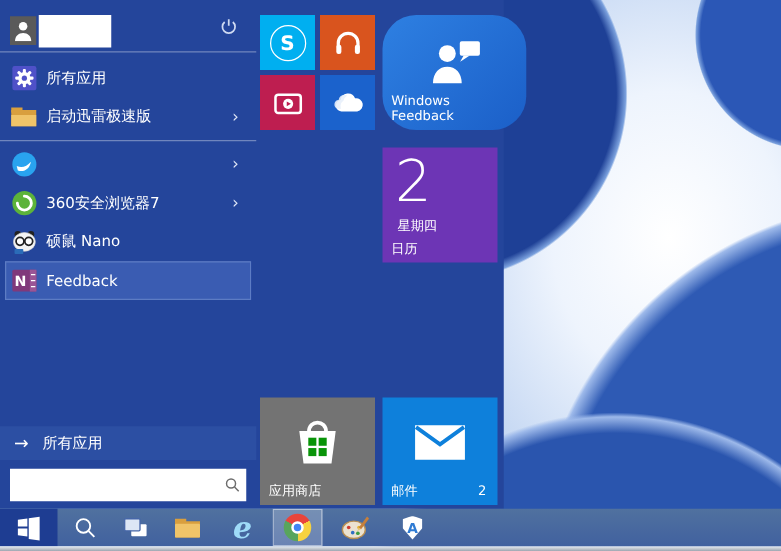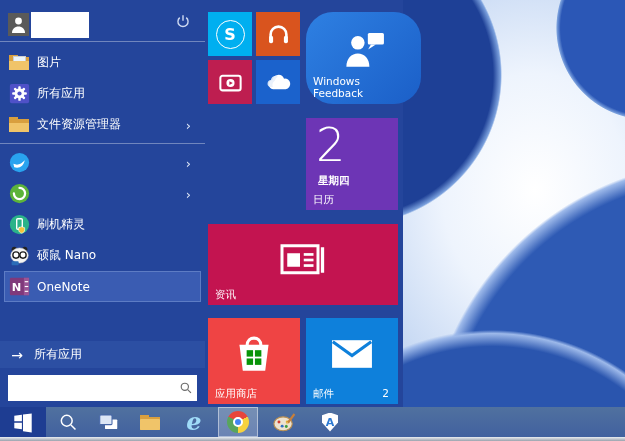--- a/index.html
+++ b/index.html
@@ -47,25 +47,25 @@
   .tile .center{position:absolute;left:0;top:0;right:0;bottom:0;display:flex;align-items:center;justify-content:center;}
   .t-skype{left:208px;top:12px;width:44px;height:44px;background:#00aff0;}
   .t-music{left:256px;top:12px;width:44px;height:44px;background:#d9541e;}
   .t-feedback{left:306px;top:12px;width:115px;height:92px;background:linear-gradient(135deg,#2e80e2,#1b5fc8);border-radius:27px;}
   .t-feedback .center{bottom:18px;}
   .t-video{left:208px;top:60px;width:44px;height:44px;background:#be1e50;}
   .t-onedrive{left:256px;top:60px;width:44px;height:44px;background:#1b62cc;}
   .t-people{left:208px;top:118px;width:92px;height:92px;background:#d9541e;}
   .t-calendar{left:306px;top:118px;width:92px;height:92px;background:#6d35b5;}
   .t-news{left:208px;top:224px;width:190px;height:81px;background:#c31450;}
-  .t-store{left:208px;top:318px;width:92px;height:86px;background:#ef4444;}
+  .t-store{left:208px;top:318px;width:92px;height:86px;background:#737373;}
   .t-mail{left:306px;top:318px;width:92px;height:86px;background:#0e80db;}
   .skype-ring{width:27px;height:27px;border:1.6px solid #fff;border-radius:50%;display:flex;align-items:center;justify-content:center;font-size:16px;font-weight:bold;color:#fff;}
   .cal-date{position:absolute;left:10px;top:2px;font-size:46px;font-weight:200;line-height:1.1;}
-  .cal-week{position:absolute;left:12px;top:56px;font-size:10.5px;font-weight:bold;}
+  .cal-week{position:absolute;left:12px;top:56px;font-size:10.5px;}
   .badge{position:absolute;right:9px;bottom:5px;font-size:10.5px;}
   .shield-css{position:relative;width:16px;height:19px;background:#fff;clip-path:polygon(50% 0,100% 15%,100% 52%,50% 100%,0 52%,0 15%);display:flex;align-items:center;justify-content:center;}
   .shield-css span{color:#2f7bd3;font-size:11px;font-weight:bold;}
   
   .taskbar{position:absolute;left:0;top:407px;width:625px;height:30px;background:linear-gradient(#50719f,#41619f);}
   .tb-edge{position:absolute;left:0;top:437px;width:625px;height:4px;background:linear-gradient(#e9edf2,#9aa2ad);}
   .tb-btn{position:absolute;top:0;height:30px;display:flex;align-items:center;justify-content:center;cursor:pointer;}
   .tb-start{left:0;width:46px;background:#1e3d92;}
   .tb-active{background:rgba(255,255,255,0.22);box-shadow:inset 0 0 0 1px rgba(255,255,255,0.45);}
   .chrome-ball{position:relative;width:22px;height:22px;border-radius:50%;background:conic-gradient(from -60deg,#e8453c 0 120deg,#f7d23e 120deg 240deg,#58a55c 240deg 360deg);}
@@ -93,33 +93,20 @@
             <path d="M16.9 5.4a7.6 7.6 0 1 1-9.8 0" fill="none" stroke="#cfdaf2" stroke-width="2.1"></path>
             <line x1="12" y1="2" x2="12" y2="10" stroke="#cfdaf2" stroke-width="2.1"></line>
           </svg>
         </div>
       </div>
       <div class="hdr-divider"></div>
 
       <div class="menu-items">
 
 
-        <div class="mi">
-          <span class="ic">
-            <span class="folder">
-                <span class="back"></span>
-                <span class="tab"></span>
-                <span class="pic">
-                  <i></i>
-                </span>
-                <span class="front"></span>
-              </span>
-          </span>
-          <span class="lbl">图片</span>
-        </div>
 
         <div class="mi">
           <span class="ic">
             <svg width="21" height="21" viewBox="0 0 24 24">
               <rect x="1" y="1" width="22" height="22" rx="2" fill="#4f51c8"></rect>
               <g fill="#fff">
                 <rect x="10.6" y="3.6" width="2.8" height="16.8" rx="1"></rect>
                 <rect x="10.6" y="3.6" width="2.8" height="16.8" rx="1" transform="rotate(45 12 12)"></rect>
                 <rect x="10.6" y="3.6" width="2.8" height="16.8" rx="1" transform="rotate(90 12 12)"></rect>
                 <rect x="10.6" y="3.6" width="2.8" height="16.8" rx="1" transform="rotate(135 12 12)"></rect>
@@ -132,21 +119,21 @@
         </div>
 
         <div class="mi">
           <span class="ic">
             <span class="folder">
                 <span class="back"></span>
                 <span class="tab"></span>
                 <span class="front"></span>
               </span>
           </span>
-          <span class="lbl">文件资源管理器</span>
+          <span class="lbl">启动迅雷极速版</span>
           <span class="chev">›</span>
         </div>
 
         <div class="mid-divider"></div>
 
         <div class="mi">
           <span class="ic">
             <svg width="21" height="21" viewBox="0 0 24 24">
               <circle cx="12" cy="12" r="11" fill="#29a3ef"></circle>
               <path d="M5 13.5c5 2.2 9 .4 13-4-1 6.2-6 10-12 8z" fill="#fff"></path>
@@ -155,34 +142,24 @@
           <span class="chev">›</span>
         </div>
 
         <div class="mi">
           <span class="ic">
             <svg width="21" height="21" viewBox="0 0 24 24">
               <circle cx="12" cy="12" r="11" fill="#5cb33a"></circle>
               <path d="M12 5.6a6.4 6.4 0 1 1-6.4 6.4" fill="none" stroke="#fff" stroke-width="2.6" stroke-linecap="round"></path>
             </svg>
           </span>
+          <span class="lbl">360安全浏览器7</span>
           <span class="chev">›</span>
         </div>
 
-        <div class="mi">
-          <span class="ic">
-            <svg width="21" height="21" viewBox="0 0 24 24">
-              <circle cx="12" cy="12" r="11" fill="#2bb389"></circle>
-              <rect x="8.8" y="5.5" width="6.4" height="12" rx="1.2" fill="none" stroke="#fff" stroke-width="1.6"></rect>
-              <circle cx="12" cy="15.4" r="0.9" fill="#fff"></circle>
-              <path d="M14.5 14.5l3.4 1.2v2.6c0 1.9-1.5 3.1-3.4 3.7-1.9-.6-3.4-1.8-3.4-3.7v-2.6z" fill="#f5c33b" stroke="#fff" stroke-width="0.7"></path>
-            </svg>
-          </span>
-          <span class="lbl">刷机精灵</span>
-        </div>
 
         <div class="mi">
           <span class="ic">
             <svg width="21" height="21" viewBox="0 0 24 24">
               <circle cx="6" cy="5" r="3" fill="#222"></circle>
               <circle cx="18" cy="5" r="3" fill="#222"></circle>
               <ellipse cx="12" cy="12" rx="10" ry="8.6" fill="#f4f4f4" stroke="#cfcfcf" stroke-width="0.6"></ellipse>
               <circle cx="8" cy="11.5" r="3.6" fill="#fff" stroke="#222" stroke-width="1.6"></circle>
               <circle cx="16" cy="11.5" r="3.6" fill="#fff" stroke="#222" stroke-width="1.6"></circle>
               <line x1="11.6" y1="11.5" x2="12.4" y2="11.5" stroke="#222" stroke-width="1.4"></line>
@@ -196,21 +173,21 @@
           <span class="ic">
             <svg width="21" height="21" viewBox="0 0 24 24">
               <rect x="1" y="2" width="22" height="20" rx="1.5" fill="#80397b"></rect>
               <rect x="17" y="2" width="6" height="20" fill="#9a5596"></rect>
               <line x1="18" y1="6.5" x2="22" y2="6.5" stroke="#fff" stroke-width="1.3"></line>
               <line x1="18" y1="12" x2="22" y2="12" stroke="#fff" stroke-width="1.3"></line>
               <line x1="18" y1="17.5" x2="22" y2="17.5" stroke="#fff" stroke-width="1.3"></line>
               <text x="8.5" y="17" text-anchor="middle" font-size="13" font-weight="bold" fill="#fff" font-family="DejaVu Sans, sans-serif">N</text>
             </svg>
           </span>
-          <span class="lbl">OneNote</span>
+          <span class="lbl">Feedback</span>
         </div>
       </div>
 
       <div class="all-apps">
         <span class="arrow">→</span>
         <span>所有应用</span>
       </div>
 
       <div class="searchbox">
         <input type="text" placeholder="" style="">
@@ -270,33 +247,20 @@
       </div>
     </div>
 
 
     <div class="tile t-calendar">
       <div class="cal-date">2</div>
       <div class="cal-week">星期四</div>
       <div class="tlabel">日历</div>
     </div>
 
-    <div class="tile t-news">
-      <div class="center" style="bottom:10px">
-        <svg width="48" height="38" viewBox="0 0 32 25">
-          <rect x="2" y="3" width="24" height="18" fill="none" stroke="#fff" stroke-width="2"></rect>
-          <rect x="5.5" y="8" width="8.5" height="9" fill="#fff"></rect>
-          <line x1="16.5" y1="8.8" x2="23" y2="8.8" stroke="#fff" stroke-width="1.8"></line>
-          <line x1="16.5" y1="12.5" x2="23" y2="12.5" stroke="#fff" stroke-width="1.8"></line>
-          <line x1="16.5" y1="16.2" x2="23" y2="16.2" stroke="#fff" stroke-width="1.8"></line>
-          <line x1="29" y1="4" x2="29" y2="21" stroke="#fff" stroke-width="2.2"></line>
-        </svg>
-      </div>
-      <div class="tlabel">资讯</div>
-    </div>
 
     <div class="tile t-store">
       <div class="center" style="bottom:14px">
         <svg width="50" height="46" viewBox="0 0 32 30">
           <path d="M11.5 9.5c0-6.5 9-6.5 9 0" fill="none" stroke="#fff" stroke-width="2"></path>
           <path d="M6.5 9h19l-2.2 17H8.7z" fill="#fff"></path>
           <g fill="#089408">
             <rect x="11.2" y="12.5" width="4.2" height="4.2"></rect>
             <rect x="16.6" y="12.5" width="4.2" height="4.2"></rect>
             <rect x="11.2" y="17.9" width="4.2" height="4.2"></rect>

